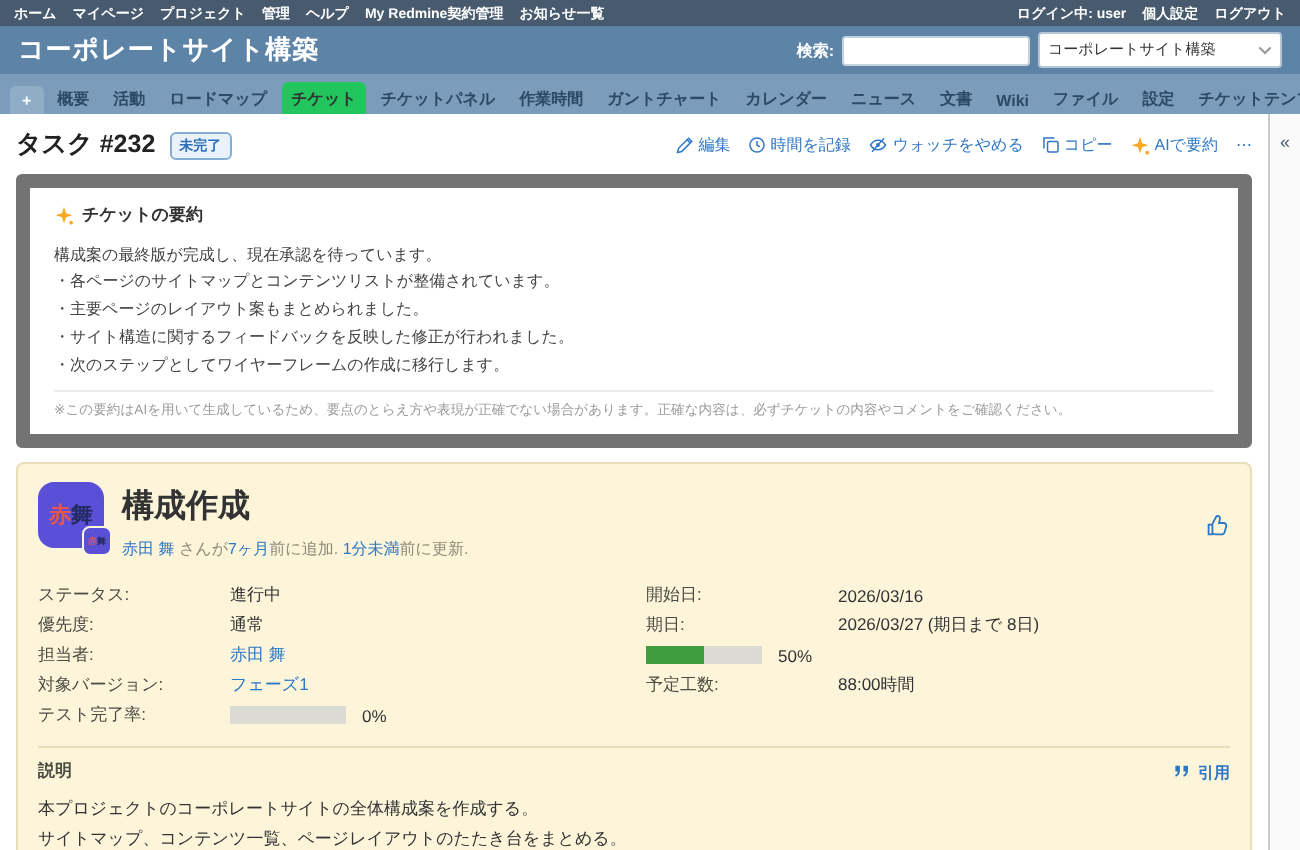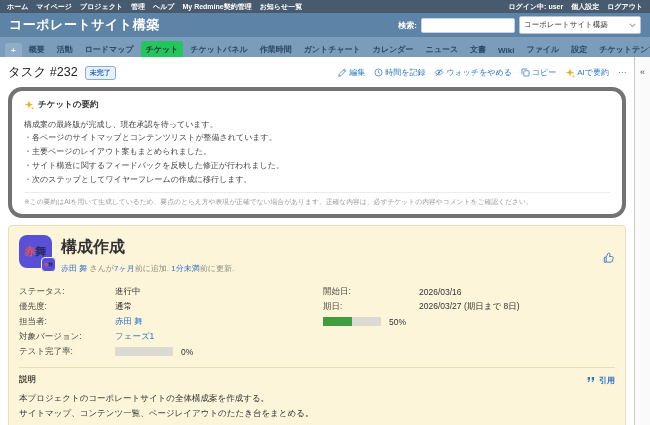--- a/index.html
+++ b/index.html
@@ -24,28 +24,28 @@
   .plus-tab{background:#8fadc6;color:#fff;padding:3px 6px 2px;border-radius:3px 3px 0 0;font-size:8px;font-weight:bold;cursor:pointer}
   .tab{font-size:8px;font-weight:bold;color:#2c4a66;padding:3px 5px 2px;border-radius:3px 3px 0 0;cursor:pointer;white-space:nowrap}
   .tab.active{background:#22c55e;color:#333}
   
   .content{display:flex;height:368px;background:#fff}
   .main{flex:1;padding:4px 8px 0;overflow:hidden}
   .rail{width:15px;border-left:1px solid #c9c9c9;background:#fafafa;text-align:center;padding-top:4px}
   .collapse{font-size:9px;color:#445a6e;cursor:pointer}
   
   .issue-row{display:flex;align-items:center;margin:3px 0 6px}
-  .issue-title{font-size:12.5px;font-weight:normal;color:#222;margin:0}
+  .issue-title{font-size:12.5px;font-weight:bold;color:#222;margin:0}
   .badge{margin-left:7px;font-size:7px;font-weight:bold;color:#2a6db8;background:#e9f2fb;
          border:1px solid #85aed6;border-radius:3px;padding:1px 4px}
   .actions{margin-left:auto;display:flex;gap:9px;align-items:center;font-size:8px;color:#2e77c5}
   .action{display:flex;align-items:center;gap:2px;cursor:pointer;white-space:nowrap}
   .action svg{display:block}
   
-  .ai-panel{border:4px solid #737373;border-radius:14px;background:#fff;padding:8px 12px 5px}
+  .ai-panel{border:7px solid #737373;border-radius:3px;background:#fff;padding:8px 12px 5px}
   .ai-title-row{display:flex;align-items:center;gap:4px}
   .ai-title{font-size:8.5px;font-weight:bold;color:#333}
   .ai-lead{font-size:8px;color:#444;margin-top:7px;line-height:13px}
   .ai-bullet{font-size:8px;color:#444;line-height:14px}
   .ai-disclaimer{margin-top:5px;border-top:1px solid #ececec;padding:4px 0 2px;font-size:6.8px;color:#9a9a9a}
   
   .card{margin-top:7px;background:#fcf5da;border:1px solid #e9dfb7;border-radius:4px;padding:9px 10px 10px}
   .card-header{display:flex;gap:9px}
   .avatar{width:33px;height:33px;background:#5a50d8;border-radius:8px;position:relative;flex:none;
           display:flex;align-items:center;justify-content:center;font-size:11px;font-weight:bold;cursor:pointer}
@@ -265,20 +265,24 @@
             <div class="attr-row">
               <span class="attr-label">期日:</span>
               <span class="attr-value">2026/03/27 (期日まで 8日)</span>
             </div>
             <div class="attr-row">
               <span class="bar">
                 <span class="bar-fill" style="width: 50%; display: block;"></span>
               </span>
               <span class="attr-value">50%</span>
             </div>
+            <div class="attr-row">
+              <span class="attr-label">予定工数:</span>
+              <span class="attr-value">88:00時間</span>
+            </div>
           </div>
       </div>
 
       <div class="divider"></div>
 
       <div class="desc-header">
         <span>説明</span>
         <span class="quote-link">
           <svg width="9" height="8" viewBox="0 0 12 10">
             <path d="M1 1h3.4v3.2c0 2.4-1 3.9-3 4.8l-.6-1.2c1.2-.6 1.8-1.5 1.9-2.7H1z M7 1h3.4v3.2c0 2.4-1 3.9-3 4.8l-.6-1.2c1.2-.6 1.8-1.5 1.9-2.7H7z" fill="currentColor" transform="scale(.9)"></path>

